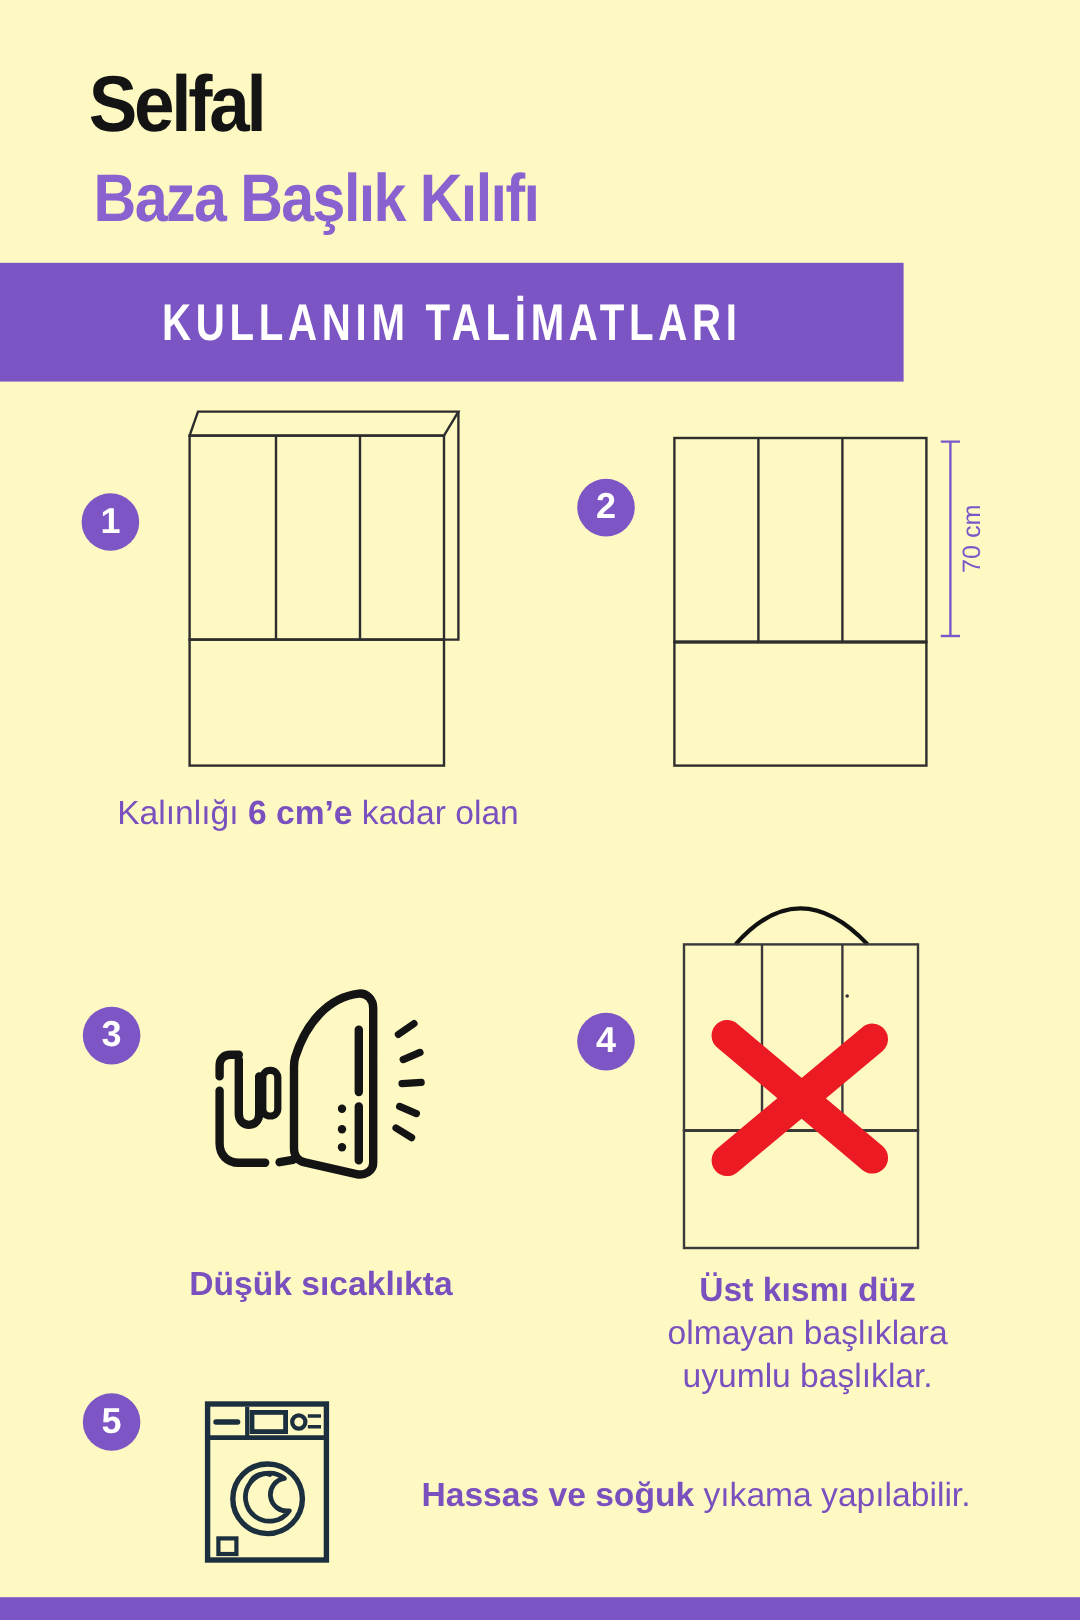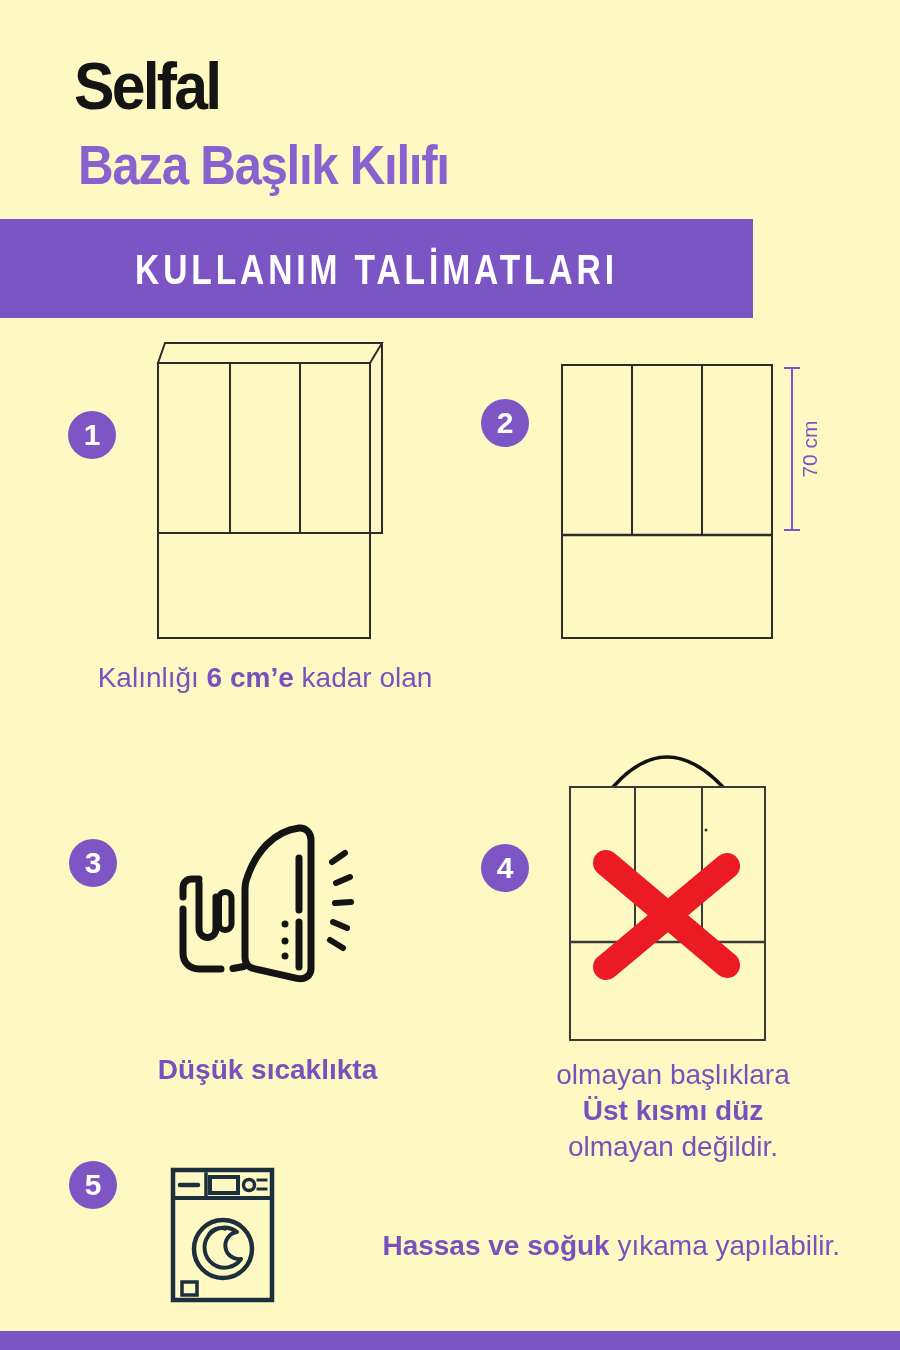--- a/index.html
+++ b/index.html
@@ -37,21 +37,21 @@
   
   .caption{
     position:absolute;color:#7A50BF;font-size:28px;font-weight:400;
     text-align:center;line-height:37px;
   }
   .caption b{font-weight:700;}
   .cap1{left:25px;top:659px;width:480px;}
   .cap2{left:466px;top:659px;width:400px;}
   .cap3{left:25px;top:1017px;width:485px;margin-top:34px;}
   .cap4{left:468px;top:1057px;width:410px;line-height:36px;}
-  .cap5{left:320px;top:1227px;width:520px;text-align:right;white-space:nowrap;}
+  .cap5{left:320px;top:1227px;width:520px;text-align:center;white-space:nowrap;}
   
   .diagram{position:absolute;}
   .d1{left:150px;top:335px;} .d2{left:555px;top:358px;}
   .d3{left:175px;top:818px;} .d4{left:560px;top:745px;}
   .d5{left:168px;top:1165px;}
   .bottom-bar{position:absolute;left:0;bottom:0;width:900px;height:19px;background:#7C55C5;}
   .mlabel{font-family:"Liberation Sans",sans-serif;font-size:21px;fill:#7A57C8;}
 </style>
 </head>
 <body>
@@ -156,23 +156,23 @@
   <div class="caption cap1">
     <div><span>Kalınlığı </span><b>6 cm’e</b><span> kadar olan</span></div>
   </div>
 
 
   <div class="caption cap3">
     <div><b>Düşük sıcaklıkta</b></div>
   </div>
 
   <div class="caption cap4">
+    <div><b>Üst kısmı düz</b></div>
     <div>olmayan başlıklara</div>
-    <div><b>Üst kısmı düz</b></div>
-    <div>olmayan değildir.</div>
+    <div>uyumlu başlıklar.</div>
   </div>
 
   <div class="caption cap5">
     <b>Hassas ve soğuk</b><span> yıkama yapılabilir.</span>
   </div>
 
   <div class="bottom-bar"></div>
 </div>
 
 </body></html>

